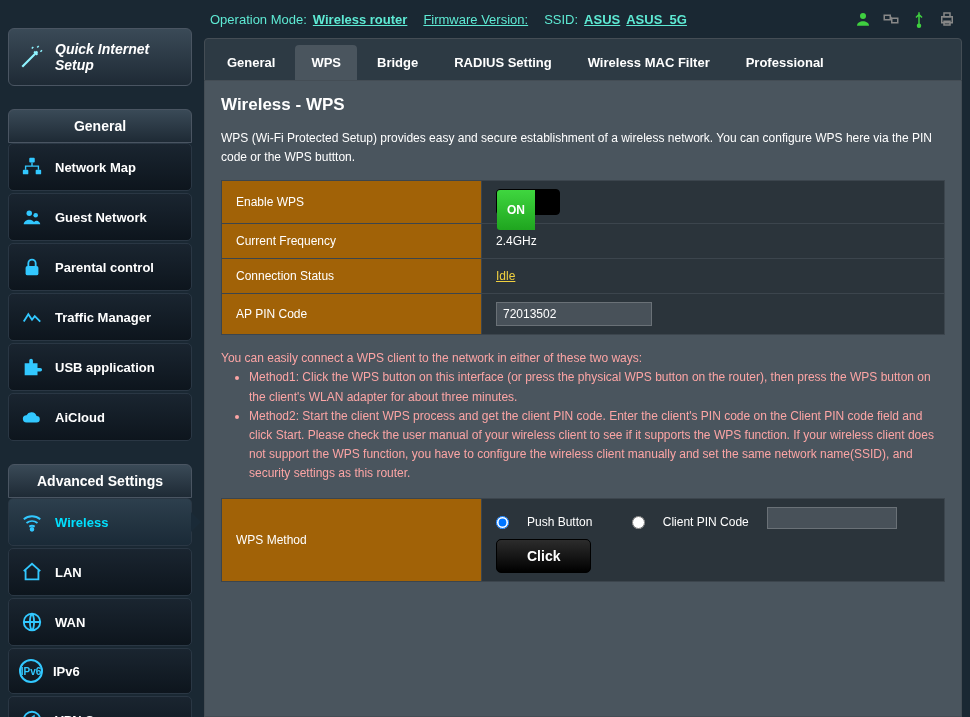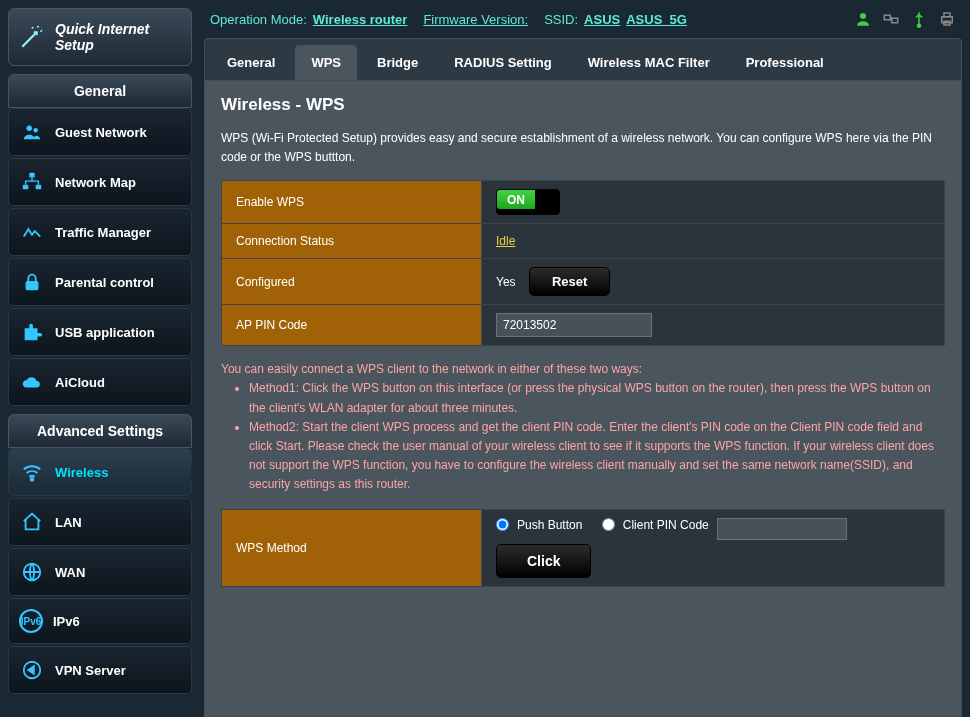--- a/index.html
+++ b/index.html
@@ -11,21 +11,22 @@
     font-size: 13px;
     color: #ffffff;
     overflow: hidden;
     display: flex;
   }
   .left-panel {
     width: 200px;
     padding: 8px;
     display: flex;
     flex-direction: column;
-    gap: 8px;
+    gap: 23px;
+    margin-top: 20px;
   }
   .qis-button {
     background: linear-gradient(to bottom, #3a4a57, #1e2a35);
     border: 1px solid #4a5562;
     border-radius: 6px;
     padding: 12px 10px;
     display: flex;
     align-items: center;
     gap: 10px;
     cursor: pointer;
@@ -168,21 +169,21 @@
   .toggle {
     width:64px;height:26px;
     background:#000;
     border-radius:4px;
     display:flex;
     position:relative;
     cursor:pointer;
     border:1px solid #000;
   }
   .toggle .on {
-    width:38px;height:19px;
+    width:38px;height:40px;
     background:linear-gradient(to bottom,#3fd63f,#1fa51f);
     border-radius:3px 0 0 3px;
     color:#fff;
     font-weight:bold;
     font-size:12px;
     display:flex;align-items:center;justify-content:center;
   }
   .status-idle { color:#f0d040;text-decoration:underline; }
   .btn {
     background:linear-gradient(to bottom,#2c2c2c,#000);
@@ -204,21 +205,21 @@
     font-size:12px;
   }
   .methods {
     color:#fca5a5;
     font-size:12px;
     line-height:1.6;
     margin:14px 0;
   }
   .methods ul { padding-left:28px; margin-top:0;}
   .wps-method-row td { vertical-align:middle; }
-  .radio-row { display:flex; align-items:flex-start; gap:8px; margin-bottom:4px;}
+  .radio-row { display:flex; align-items:flex-end; gap:18px; margin-bottom:10px;}
   .radio-row label { font-size:12px; }
   .radio-row input[type="text"]{ background:#485159;border:1px solid #6a7177;width:130px;height:22px;padding:2px 4px;color:#fff; }
 </style>
 </head>
 <body>
 
 <div class="left-panel">
   <div class="qis-button">
     <span class="qis-icon">
       <svg viewBox="0 0 24 24" width="26" height="26" fill="none" stroke="currentColor" stroke-width="2">
@@ -227,54 +228,54 @@
     </span>
     <span>Quick Internet Setup</span>
   </div>
 
   <div>
     <div class="section-header">General</div>
     <div class="nav-list">
       <div class="nav-item">
         <span class="nav-icon">
             <svg viewBox="0 0 24 24" width="22" height="22" fill="currentColor">
-              <circle cx="9" cy="8" r="3"></circle>
-              <circle cx="16" cy="10" r="2.5"></circle>
-              <path d="M3 20c0-3 3-5 6-5s6 2 6 5M13 20c0-2 2-4 4-4s4 2 4 4"></path>
-            </svg>
-          </span>
-        <span>Guest Network</span>
-      </div>
-      <div class="nav-item">
-        <span class="nav-icon">
-            <svg viewBox="0 0 24 24" width="22" height="22" fill="currentColor">
               <rect x="9" y="2" width="6" height="5" rx="1"></rect>
               <rect x="2" y="15" width="6" height="5" rx="1"></rect>
               <rect x="16" y="15" width="6" height="5" rx="1"></rect>
               <path d="M12 7v4M12 11H5v4M12 11h7v4" stroke="currentColor" stroke-width="1.5" fill="none"></path>
             </svg>
           </span>
         <span>Network Map</span>
       </div>
       <div class="nav-item">
         <span class="nav-icon">
-            <svg viewBox="0 0 24 24" width="22" height="22" fill="none" stroke="currentColor" stroke-width="2">
-              <path d="M3 17l5-8 4 6 3-4 6 6"></path>
-            </svg>
-          </span>
-        <span>Traffic Manager</span>
+            <svg viewBox="0 0 24 24" width="22" height="22" fill="currentColor">
+              <circle cx="9" cy="8" r="3"></circle>
+              <circle cx="16" cy="10" r="2.5"></circle>
+              <path d="M3 20c0-3 3-5 6-5s6 2 6 5M13 20c0-2 2-4 4-4s4 2 4 4"></path>
+            </svg>
+          </span>
+        <span>Guest Network</span>
       </div>
       <div class="nav-item">
         <span class="nav-icon">
             <svg viewBox="0 0 24 24" width="22" height="22" fill="currentColor">
               <rect x="5" y="11" width="14" height="10" rx="2"></rect>
               <path d="M8 11V8a4 4 0 018 0v3" fill="none" stroke="currentColor" stroke-width="2"></path>
             </svg>
           </span>
         <span>Parental control</span>
+      </div>
+      <div class="nav-item">
+        <span class="nav-icon">
+            <svg viewBox="0 0 24 24" width="22" height="22" fill="none" stroke="currentColor" stroke-width="2">
+              <path d="M3 17l5-8 4 6 3-4 6 6"></path>
+            </svg>
+          </span>
+        <span>Traffic Manager</span>
       </div>
       <div class="nav-item">
         <span class="nav-icon">
             <svg viewBox="0 0 24 24" width="22" height="22" fill="currentColor">
               <path d="M4 8h5V5a2 2 0 114 0v3h5v5h3a2 2 0 110 4h-3v4H4z"></path>
             </svg>
           </span>
         <span>USB application</span>
       </div>
       <div class="nav-item">
@@ -389,30 +390,26 @@
       <tbody>
           <tr>
         <th>Enable WPS</th>
         <td>
           <div class="toggle">
             <div class="on">ON</div>
           </div>
         </td>
       </tr>
       <tr>
+        <th>Current Frequency</th>
+        <td>2.4GHz</td>
+      </tr>
+      <tr>
         <th>Connection Status</th>
         <td><span class="status-idle">Idle</span></td>
-      </tr>
-      <tr>
-        <th>Configured</th>
-        <td>
-          <span>Yes</span>
-          &nbsp;&nbsp;
-          <button class="btn">Reset</button>
-        </td>
       </tr>
       <tr>
         <th>AP PIN Code</th>
         <td><input class="pin" readonly="" value="72013502" style=""></td>
       </tr>
     </tbody>
       </table>
 
     <div class="methods">
       <div>You can easily connect a WPS client to the network in either of these two ways:</div>

